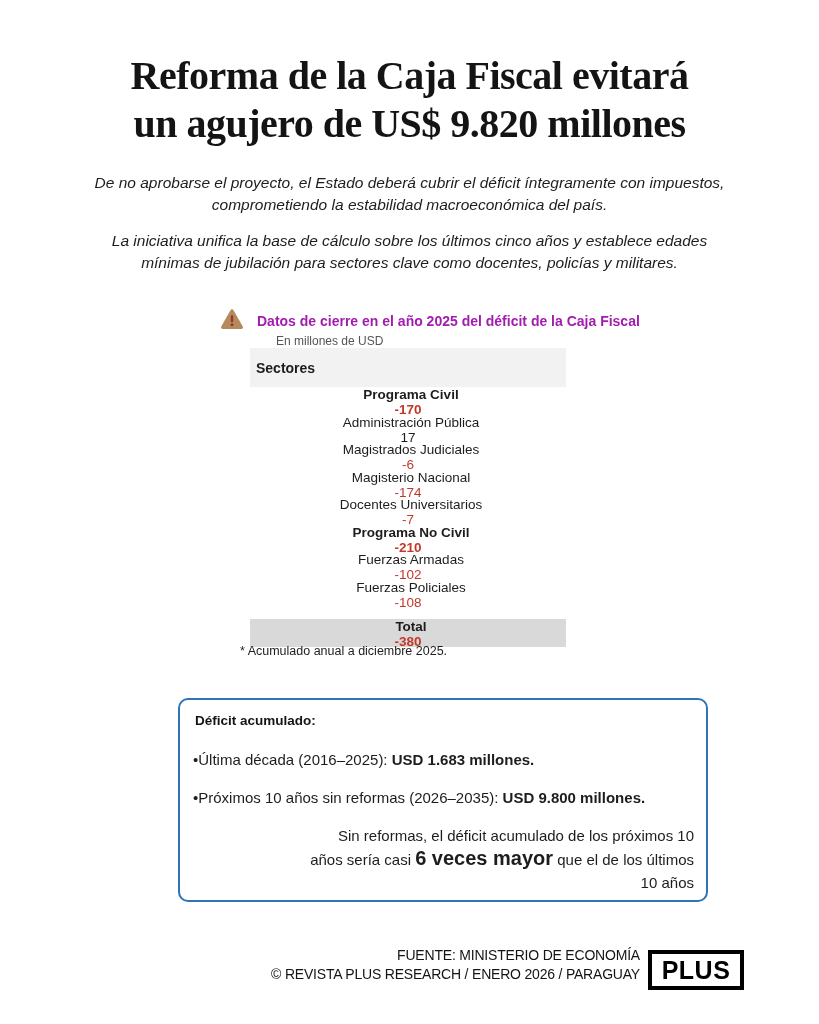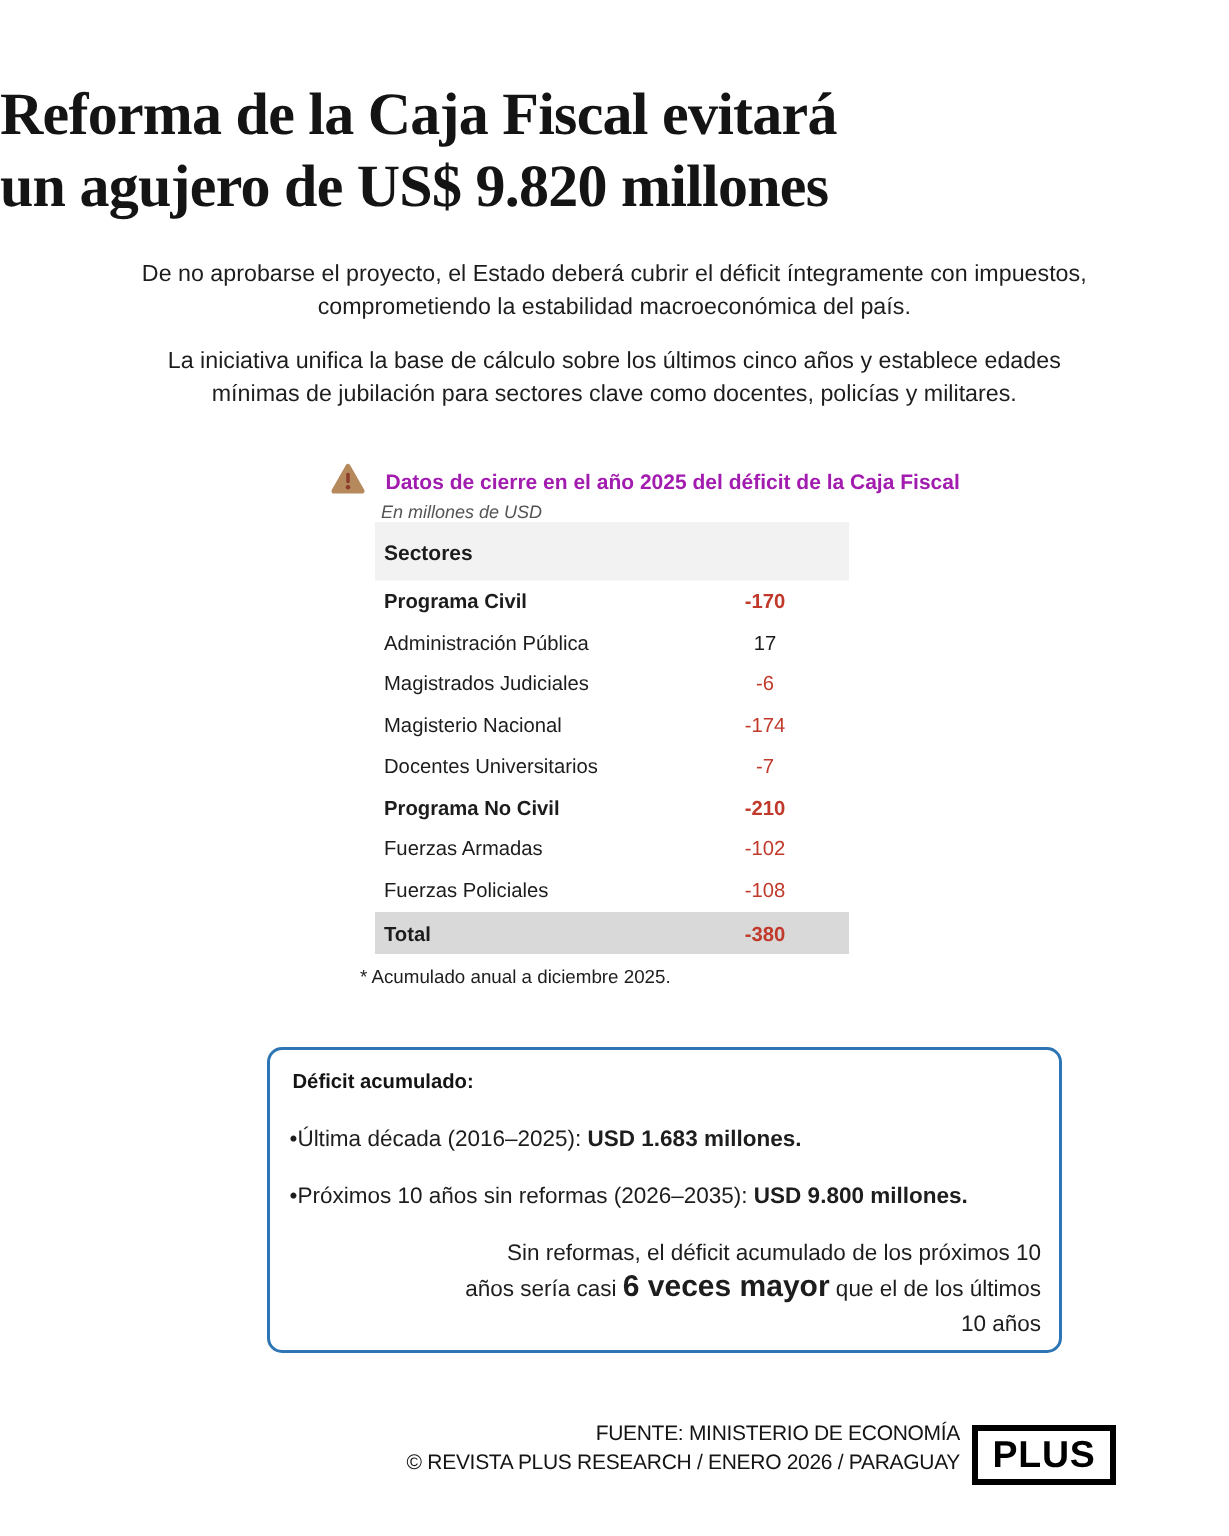--- a/index.html
+++ b/index.html
@@ -13,37 +13,39 @@
     color: #1c1c1c;
     overflow: hidden;
   }
 
   
   .headline {
     position: absolute;
     top: 52px;
     left: 0;
     width: 819px;
+    text-align: center;
     font-family: "Liberation Serif", serif;
     font-weight: 700;
     font-size: 40px;
     line-height: 48px;
     letter-spacing: -0.5px;
     color: #141414;
   }
 
   
   .intro {
     position: absolute;
     left: 89px;
     width: 641px;
     text-align: center;
     font-size: 15.5px;
     line-height: 22px;
     color: #1d1d1d;
+    font-style: italic;
   }
   .intro.p1 { top: 172px; }
   .intro.p2 { top: 230px; }
 
   
   .tbl-title-row {
     position: absolute;
     top: 306px;
     left: 220px;
     display: flex;
@@ -55,50 +57,50 @@
     font-size: 14px;
     font-weight: 700;
     color: #a21caf;
     line-height: 20px;
     padding-top: 5px;
     text-align: center;
   }
   .tbl-unit {
     position: absolute;
     top: 334px;
-    left: 254px;
+    left: 276px;
     font-size: 12px;
     color: #555555;
-    font-style: italic;
   }
   .the-table {
     position: absolute;
     top: 348px;
     left: 250px;
     width: 316px;
     font-size: 13.5px;
   }
   .t-head {
     display: flex;
     align-items: center;
     background: #f2f2f2;
     height: 39px;
     font-weight: 700;
     font-size: 14px;
   }
   .t-row {
     display: flex;
     align-items: center;
     height: 27.5px;
+    flex-direction: column;
   }
   .t-row.total {
     background: #d9d9d9;
     height: 28px;
     font-weight: 700;
-    margin-top: 1px;
+    margin-top: 12px;
   }
   .c-sector { flex: 1; padding-left: 6px; }
   .c-value { width: 112px; text-align: center; }
   .c-value.head { line-height: 17px; }
   .bold { font-weight: 700; }
   .neg { color: #c0392b; }
   .pos { color: #1c1c1c; }
   .t-row.b .c-sector, .t-row.b .c-value { font-weight: 700; }
 
   .footnote {

